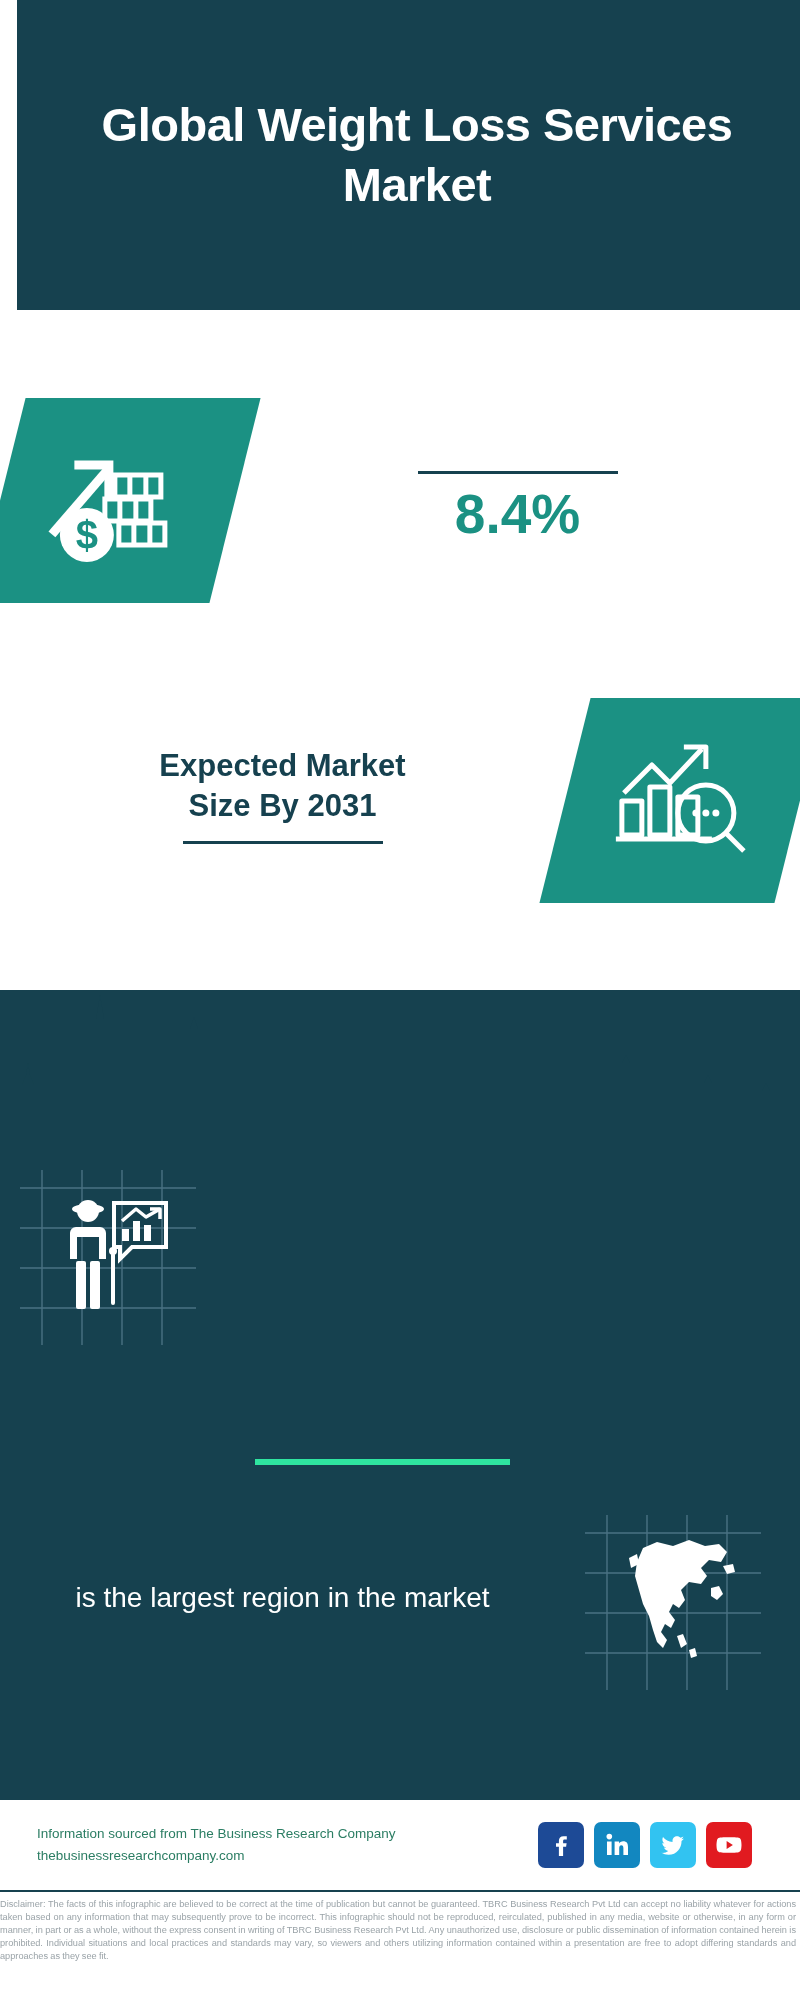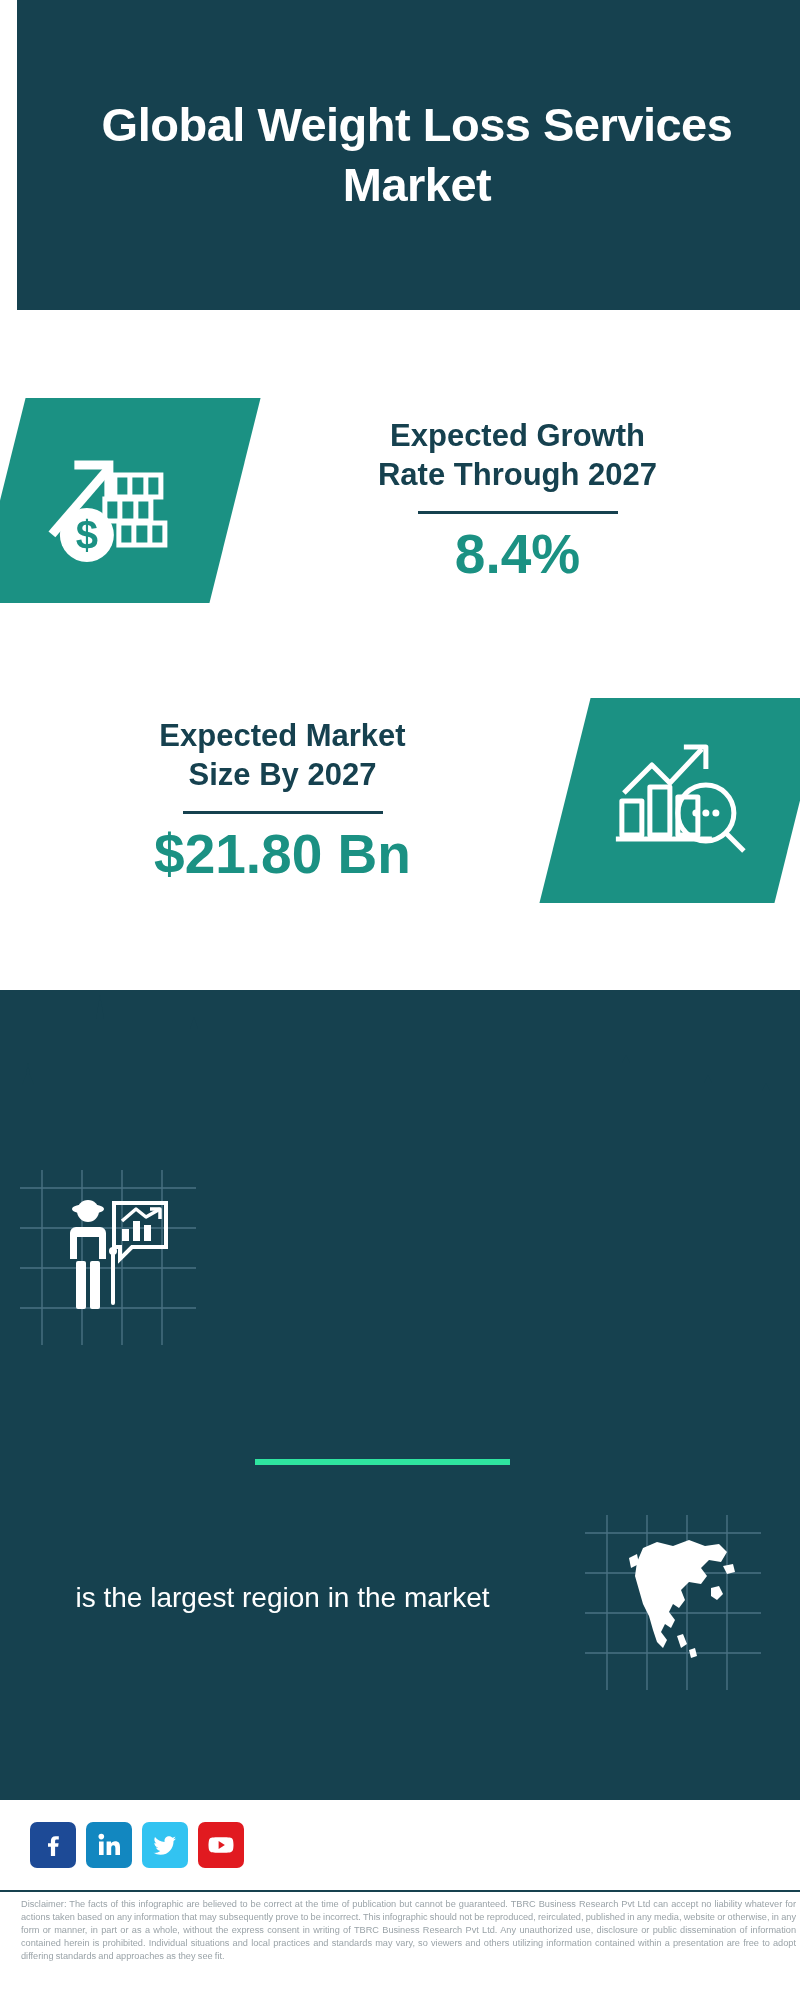--- a/index.html
+++ b/index.html
@@ -213,21 +213,21 @@
   .si-yt { background: #e11a20; }
   .social-icon svg { display: block; }
 
   
   .disclaimer {
     position: absolute;
     left: 0; top: 1890px;
     width: 800px; height: 110px;
     background: #ffffff;
     border-top: 2px solid #16414f;
-    padding: 6px 4px 0 21px;
+    padding: 6px 4px 0 0;
   }
   .disclaimer p {
     color: #9aa3a8;
     font-size: 9.2px;
     line-height: 1.42;
     text-align: justify;
     word-spacing: -0.3px;
   }
 </style>
 </head>
@@ -259,33 +259,30 @@
               <line x1="93" y1="68" x2="93" y2="90"></line>
               <line x1="91" y1="92" x2="91" y2="114"></line>
               <line x1="107" y1="92" x2="107" y2="114"></line>
             </g>
             <circle cx="44" cy="104" r="27" fill="#ffffff"></circle>
             <text x="44" y="118" font-size="40" font-weight="bold" text-anchor="middle" fill="#1b9183" font-family="Liberation Sans, sans-serif">$</text>
           </svg>
         </div>
       </div>
       <div class="stat-text">
-        <div class="stat-label">Expected Growth
-Rate Through 2027</div>
         <div class="stat-rule"></div>
         <div class="stat-value">8.4%</div>
       </div>
     </div>
 
     <div class="stat-row row2">
       <div class="stat-text">
         <div class="stat-label">Expected Market
-Size By 2027</div>
+Size By 2031</div>
         <div class="stat-rule"></div>
-        <div class="stat-value">$21.80 Bn</div>
       </div>
       <div class="badge">
         <div class="badge-inner">
           <svg width="150" height="140" viewBox="0 0 150 140">
             <g fill="none" stroke="#ffffff" stroke-width="5" stroke-linejoin="round">
               <path d="M16 62 L44 34 L62 52 L94 18"></path>
               <path d="M76 16 L98 16 L98 38"></path>
               <rect x="14" y="70" width="20" height="34"></rect>
               <rect x="42" y="56" width="20" height="48"></rect>
               <rect x="70" y="66" width="20" height="38"></rect>
@@ -376,20 +373,24 @@
           <path d="M6 26 L14 22 L16 32 L8 36 Z"></path>
           <path d="M100 34 L110 32 L112 40 L104 42 Z"></path>
           <path d="M54 104 L60 102 L64 112 L58 116 Z"></path>
           <path d="M66 118 L72 116 L74 124 L68 126 Z"></path>
         </g>
       </svg>
     </div>
   </div>
 
   <div class="footer">
+    <div class="footer-text">
+      <span class="footer-line">Information sourced from The Business Research Company</span>
+      <span class="footer-line">thebusinessresearchcompany.com</span>
+    </div>
     <div class="social">
       <div class="social-icon si-fb">
         <svg width="30" height="30" viewBox="0 0 30 30">
           <path fill="#ffffff" d="M18.6 9.6h2.2V6.2h-3.3c-3 0-4.6 1.8-4.6 4.6v2.4H10v3.6h2.9V26h4.2v-9.2h3l0.5-3.6h-3.5v-2c0-1.1 0.4-1.6 1.5-1.6z"></path>
         </svg>
       </div>
       <div class="social-icon si-li">
         <svg width="30" height="30" viewBox="0 0 30 30">
           <g fill="#ffffff">
             <rect x="5" y="11.5" width="4.6" height="13.5"></rect>

